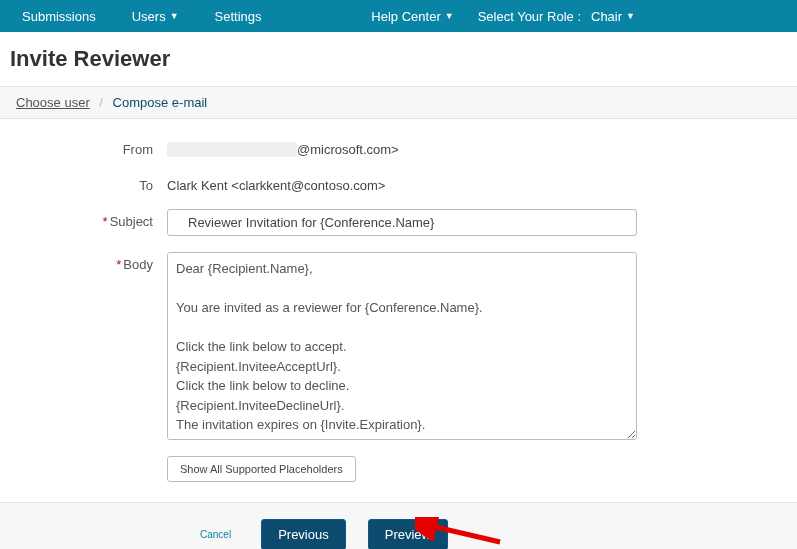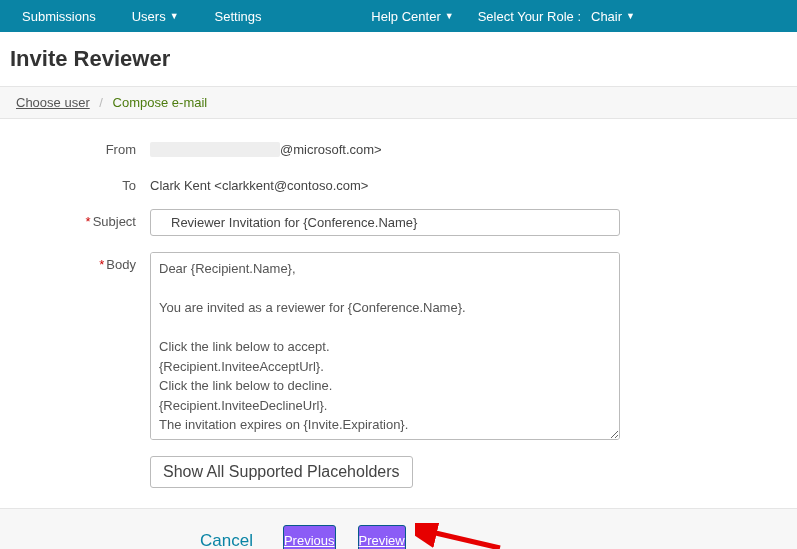--- a/index.html
+++ b/index.html
@@ -32,22 +32,22 @@
   }
   .breadcrumb-bar {
     background: #f7f7f7;
     border-top: 1px solid #e5e5e5;
     border-bottom: 1px solid #e5e5e5;
     padding: 8px 16px;
     font-size: 13px;
   }
   .breadcrumb-bar .bc-item { color: #555; text-decoration: underline; }
   .breadcrumb-bar .bc-sep { color: #bbb; margin: 0 6px; }
-  .breadcrumb-bar .bc-muted { color: #4d7c0f; }
-  .form-area { padding: 18px 40px 0 40px; }
+  .breadcrumb-bar .bc-muted { color: #0c4a6e; }
+  .form-area { padding: 18px 40px 0 40px; margin-left: 17px; }
   .form-row { display: flex; align-items: flex-start; margin-bottom: 16px; }
   .form-label {
     width: 110px;
     text-align: right;
     padding-right: 14px;
     color: #555;
     padding-top: 5px;
     font-size: 13px;
   }
   .req { color: #c00; margin-right: 2px; }
@@ -72,52 +72,51 @@
     line-height: 1.5;
     overflow-y: scroll;
     white-space: pre-wrap;
     resize: both;
     border-radius: 3px;
   }
   .btn-default {
     background: #fff;
     border: 1px solid #bbb;
     padding: 6px 12px;
-    font-size: 16px;
+    font-size: 11px;
     color: #444;
     border-radius: 3px;
     cursor: pointer;
   }
   .footer-bar {
     background: #f7f7f7;
     border-top: 1px solid #e5e5e5;
     padding: 16px 0;
     display: flex;
     align-items: center;
     justify-content: flex-start;
     padding-left: 200px;
     margin-top: 20px;
     position: relative;
   }
   .link-cancel {
     color: #0a84a5;
     cursor: pointer;
     margin-right: 30px;
-    font-size: 17px;
+    font-size: 10px;
   }
   .btn-primary {
-    background: #8b5cf6;
+    background: #0c4a6e;
     color: #fff;
     border: 1px solid #085a89;
-    padding: 7px 0;
+    padding: 7px 16px;
     font-size: 13px;
     border-radius: 3px;
     cursor: pointer;
     margin-right: 22px;
-    text-decoration: underline;
   }
   .arrow {
     position: absolute;
     left: 415px;
     top: 14px;
     pointer-events: none;
   }
   .redact {
     display: inline-block;
     background: #eee;

